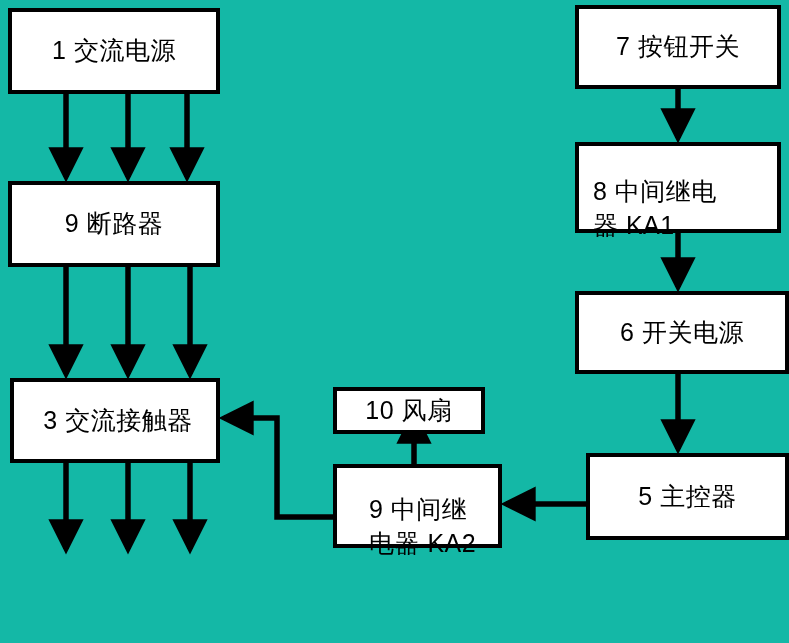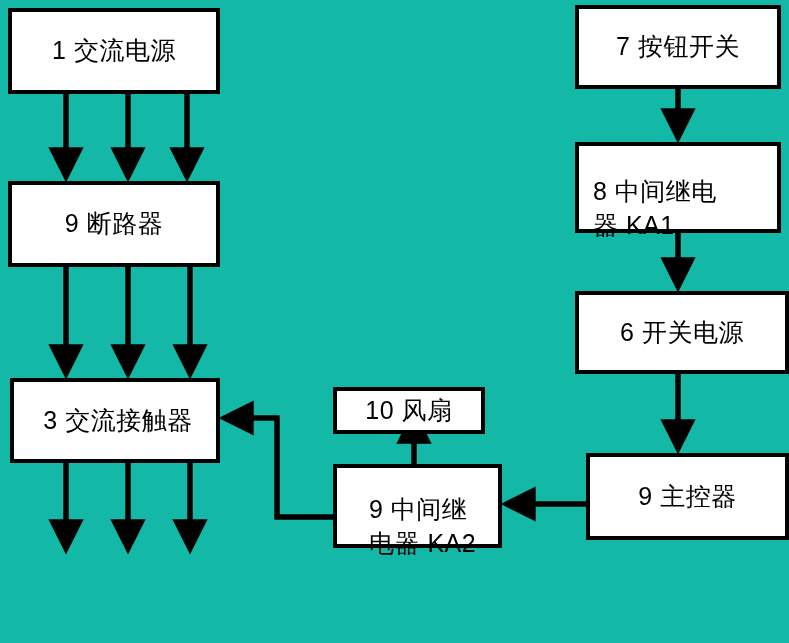--- a/index.html
+++ b/index.html
@@ -112,16 +112,16 @@
     <span class="label">7 按钮开关</span>
   </div>
   <div class="node two-line" style="left: 575px; top: 142px; width: 206px; height: 91px;">
     <span class="label">8 中间继电
 器 KA1</span>
   </div>
   <div class="node" style="left: 575px; top: 291px; width: 214px; height: 83px;">
     <span class="label">6 开关电源</span>
   </div>
   <div class="node" style="left: 586px; top: 453px; width: 203px; height: 87px;">
-    <span class="label">9 主控器</span>
+    <span class="label">5 主控器</span>
   </div>
 
 </div>
 
 </body></html>

